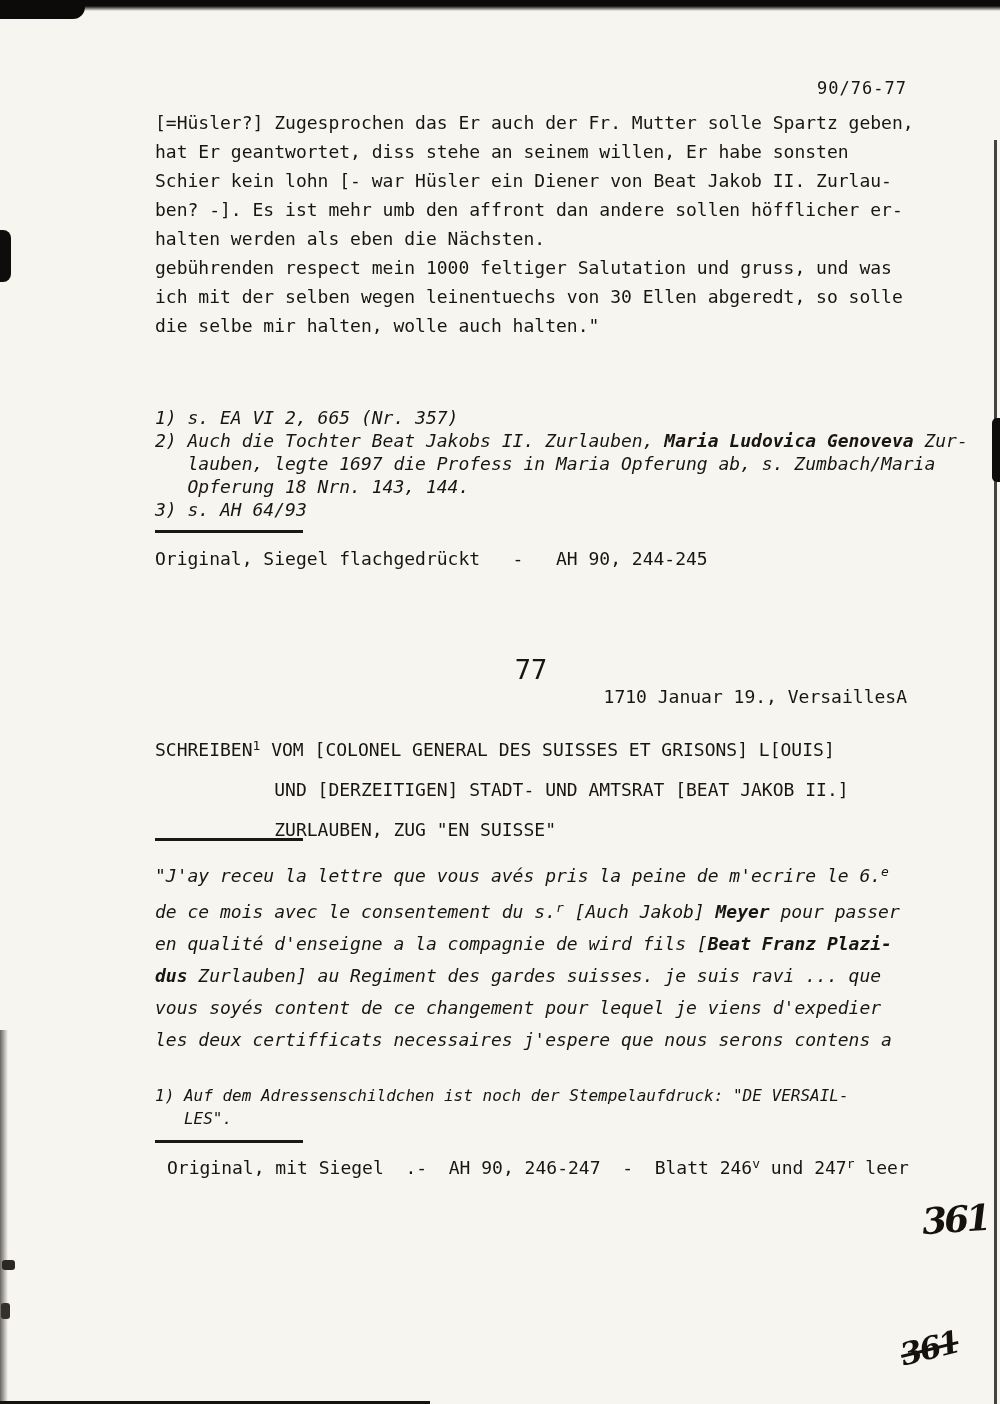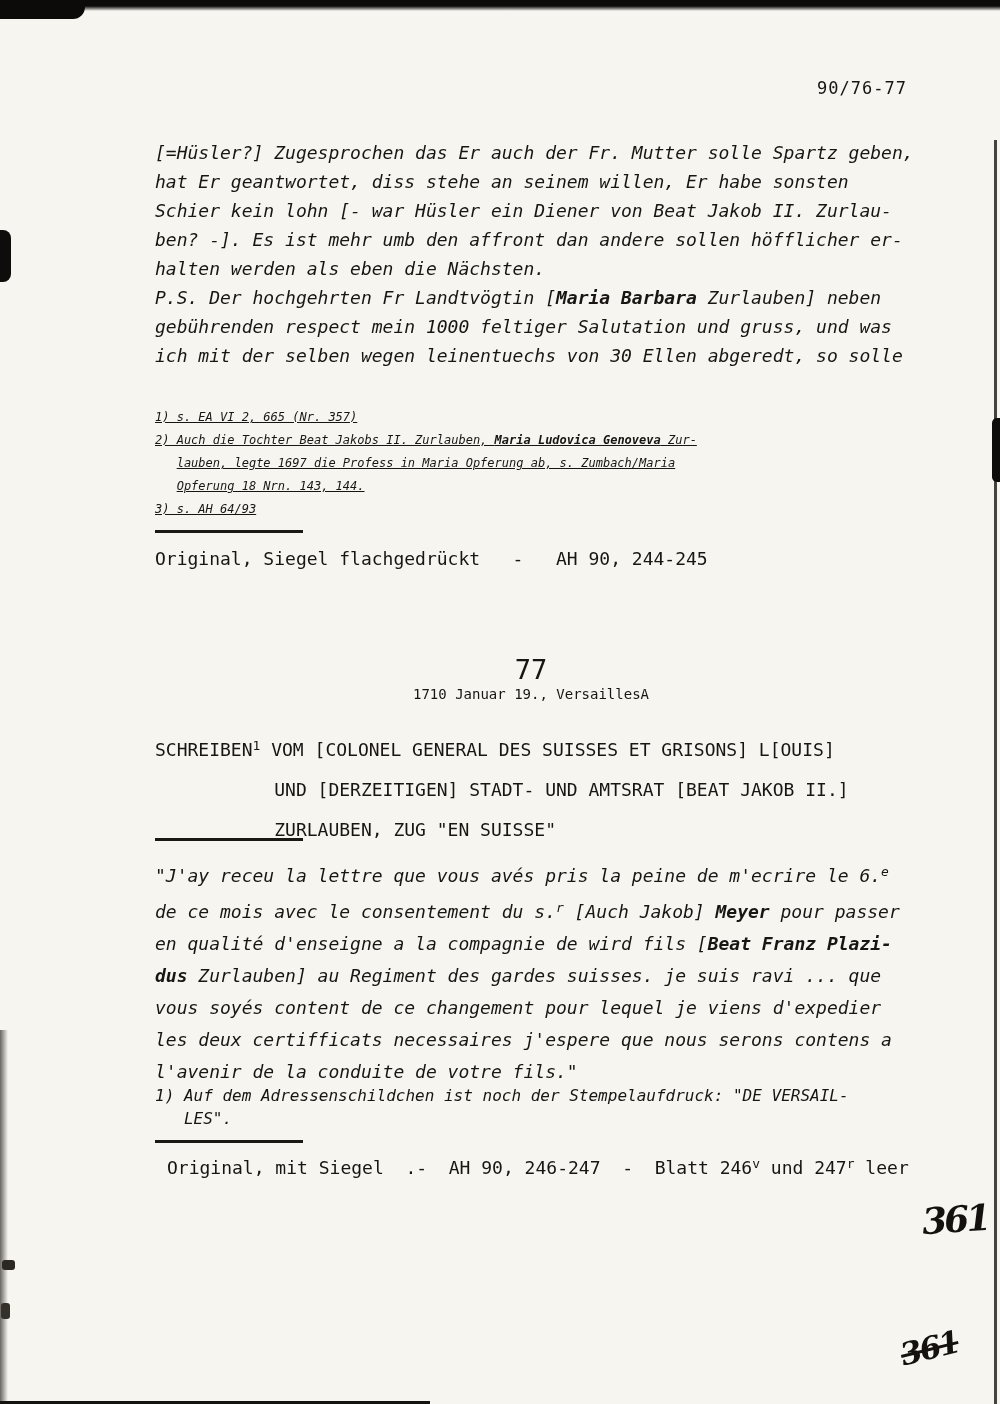--- a/index.html
+++ b/index.html
@@ -14,37 +14,37 @@
   .ln { white-space: pre; }
   .b  { font-weight: bold; }
   sup { font-size: 0.72em; vertical-align: 6px; }
 
   .ref {
     position: absolute; top: 78px; left: 155px; width: 752px;
     text-align: right; font-size: 17px; letter-spacing: 1px;
   }
   .para1 {
     position: absolute; top: 108px; left: 155px;
-    font-size: 18px; line-height: 29px; font-style: italic; margin-top: 30px;
+    font-size: 18px; line-height: 29px; 
   }
   .fns1 {
     position: absolute; top: 406px; left: 155px;
-    font-size: 12px; line-height: 23px; font-style: italic; text-decoration: underline;
+    font-size: 18px; line-height: 23px; font-style: italic;
   }
   .hang { padding-left: 3ch; }
   .rule { width: 148px; border-top: 3px solid #1c1915; }
   .rule1 { position: absolute; top: 530px; left: 155px; }
   .prov1 { position: absolute; top: 548px; left: 155px; font-size: 18px; }
   .num77 {
     position: absolute; top: 628px; left: 155px; width: 752px;
     text-align: center; font-size: 27px; margin-top: 26px;
   }
   .dateline {
     position: absolute; top: 686px; left: 155px; width: 752px;
-    display: flex; justify-content: center; font-size: 14px;
+    display: flex; justify-content: flex-end; font-size: 18px;
   }
   .heading {
     position: absolute; top: 726px; left: 155px;
     font-size: 18px; line-height: 40px;
   }
   .hind { padding-left: 11ch; }
   .rule2 { position: absolute; top: 838px; left: 155px; }
   .quote2 {
     position: absolute; top: 856px; left: 155px;
     font-size: 18px; line-height: 32px; font-style: italic;
@@ -87,23 +87,23 @@
 <div class="page">
 
   <div class="ref ln">90/76-77</div>
 
   <div class="para1">
     <div class="ln">[=Hüsler?] Zugesprochen das Er auch der Fr. Mutter solle Spartz geben,</div>
     <div class="ln">hat Er geantwortet, diss stehe an seinem willen, Er habe sonsten</div>
     <div class="ln">Schier kein lohn [- war Hüsler ein Diener von Beat Jakob II. Zurlau-</div>
     <div class="ln">ben? -]. Es ist mehr umb den affront dan andere sollen höfflicher er-</div>
     <div class="ln">halten werden als eben die Nächsten.</div>
-    <div class="ln"><span>P.S. Der hochgehrten Fr Landtvögtin [</span><span class="b">Maria Barbara</span><span> Zurlauben] neben</span></div>
     <div class="ln">gebührenden respect mein 1000 feltiger Salutation und gruss, und was</div>
     <div class="ln">ich mit der selben wegen leinentuechs von 30 Ellen abgeredt, so solle</div>
+    <div class="ln">die selbe mir halten, wolle auch halten."</div>
   </div>
 
   <div class="fns1">
     <div class="ln">1) s. EA VI 2, 665 (Nr. 357)</div>
     <div class="ln"><span>2) Auch die Tochter Beat Jakobs II. Zurlauben, </span><span class="b">Maria Ludovica Genoveva</span><span> Zur-</span></div>
     <div class="ln hang">lauben, legte 1697 die Profess in Maria Opferung ab, s. Zumbach/Maria</div>
     <div class="ln hang">Opferung 18 Nrn. 143, 144.</div>
     <div class="ln">3) s. AH 64/93</div>
   </div>
 
@@ -126,21 +126,20 @@
 
   <div class="rule rule2"></div>
 
   <div class="quote2">
     <div class="ln"><span>"J'ay receu la lettre que vous avés pris la peine de m'ecrire le 6.</span><sup>e</sup></div>
     <div class="ln"><span>de ce mois avec le consentement du s.</span><sup>r</sup><span> [Auch Jakob] </span><span class="b">Meyer</span><span> pour passer</span></div>
     <div class="ln"><span>en qualité d'enseigne a la compagnie de wird fils [</span><span class="b">Beat Franz Plazi-</span></div>
     <div class="ln"><span class="b">dus</span><span> Zurlauben] au Regiment des gardes suisses. je suis ravi ... que</span></div>
     <div class="ln">vous soyés content de ce changement pour lequel je viens d'expedier</div>
     <div class="ln">les deux certifficats necessaires j'espere que nous serons contens a</div>
-    <div class="ln">l'avenir de la conduite de votre fils."</div>
   </div>
 
   <div class="fns2">
     <div class="ln">1) Auf dem Adressenschildchen ist noch der Stempelaufdruck: "DE VERSAIL-</div>
     <div class="ln hang">LES".</div>
   </div>
 
   <div class="rule rule3"></div>
 
   <div class="prov2 ln"><span>Original, mit Siegel  .-  AH 90, 246-247  -  Blatt 246</span><sup>v</sup><span> und 247</span><sup>r</sup><span> leer</span></div>

